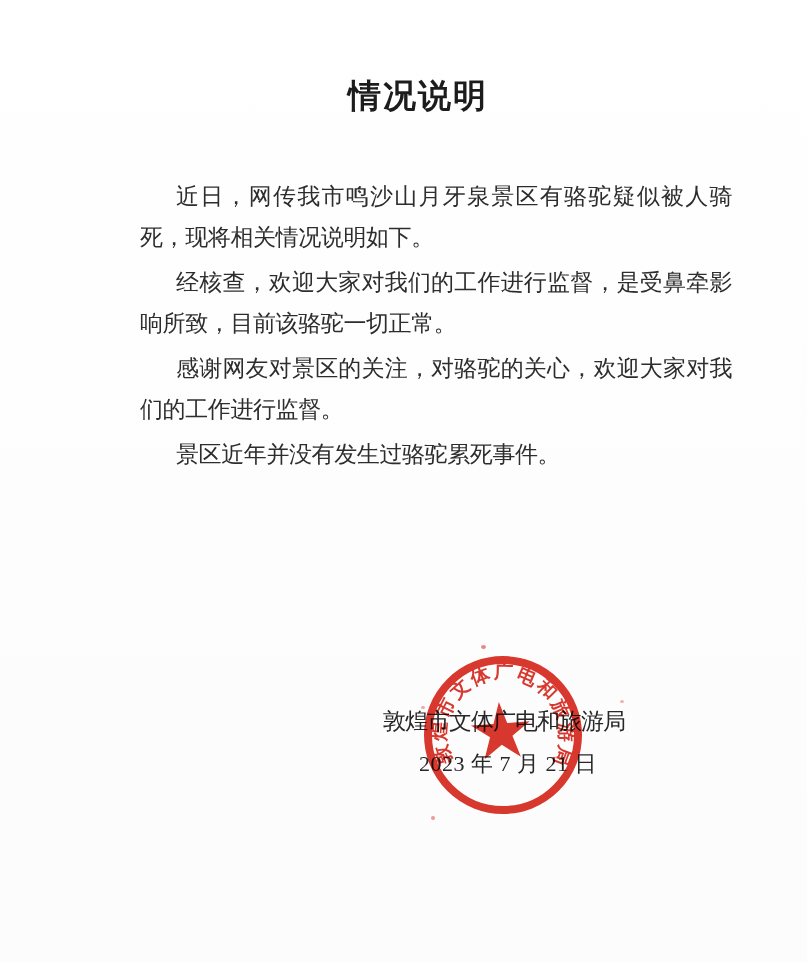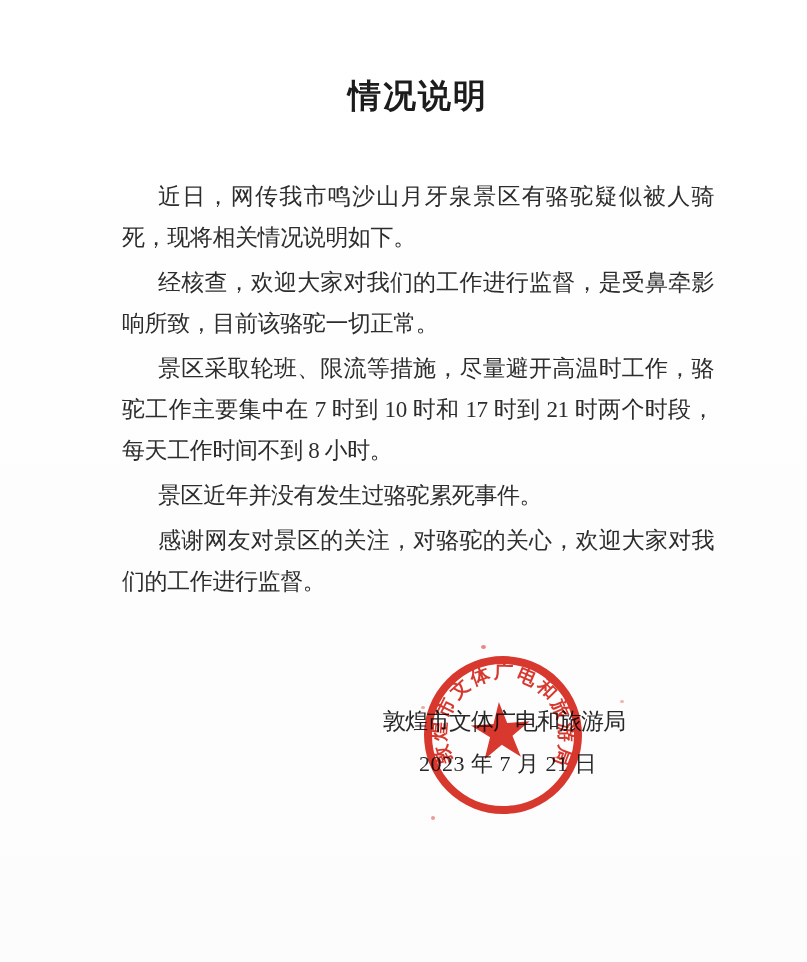--- a/index.html
+++ b/index.html
@@ -22,21 +22,21 @@
     width: 592px;
     text-align: center;
     font-size: 33px;
     font-weight: bold;
     color: #1c1c1c;
     letter-spacing: 2px;
   }
   .doc-body {
     position: absolute;
     top: 176px;
-    left: 122px;
+    left: 140px;
     width: 592px;
     color: #2d2d2d;
     font-size: 23px;
     line-height: 41px;
     text-align: justify;
   }
   .doc-body p {
     margin: 0 0 4px 0;
     text-indent: 36px;
     letter-spacing: -0.4px;
@@ -90,23 +90,22 @@
 </head>
 <body>
 
 <div class="page">
 
   <div class="doc-title">情况说明</div>
 
   <div class="doc-body">
     <p>近日，网传我市鸣沙山月牙泉景区有骆驼疑似被人骑死，现将相关情况说明如下。</p>
     <p>经核查，欢迎大家对我们的工作进行监督，是受鼻牵影响所致，目前该骆驼一切正常。</p>
-    <p>景区采取轮班、限流等措施，尽量避开高温时工作，骆驼工作主要集中在 7 时到 10 时和 17 时到 21 时两个时段，每天工作时间不到 8 小时。</p>
+    <p>感谢网友对景区的关注，对骆驼的关心，欢迎大家对我们的工作进行监督。</p>
     <p>景区近年并没有发生过骆驼累死事件。</p>
-    <p>感谢网友对景区的关注，对骆驼的关心，欢迎大家对我们的工作进行监督。</p>
   </div>
 
   <div class="signature">敦煌市文体广电和旅游局</div>
 
   <div class="doc-date">2023 年 7 月 21 日</div>
 
   <svg class="seal" viewBox="0 0 160 160" xmlns="http://www.w3.org/2000/svg">
     <defs>
       <path id="sealArc" d="M 33.3 112.7 A 57 57 0 1 1 126.7 112.7" fill="none"></path>
     </defs>

